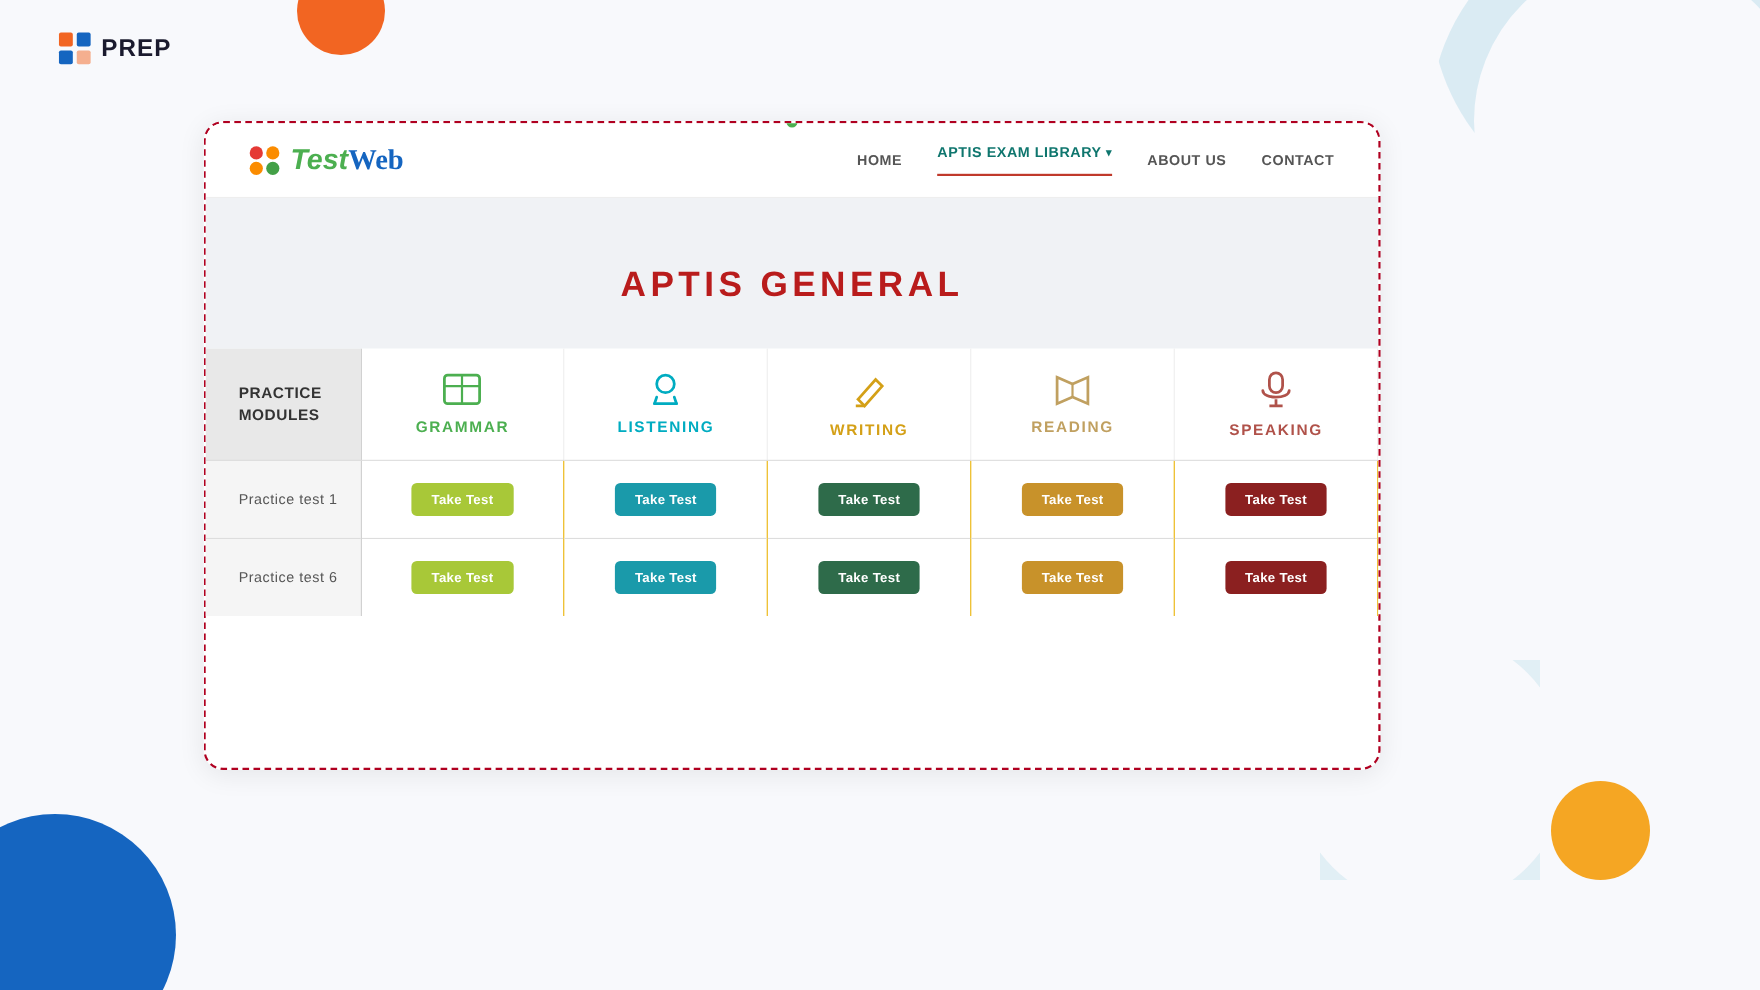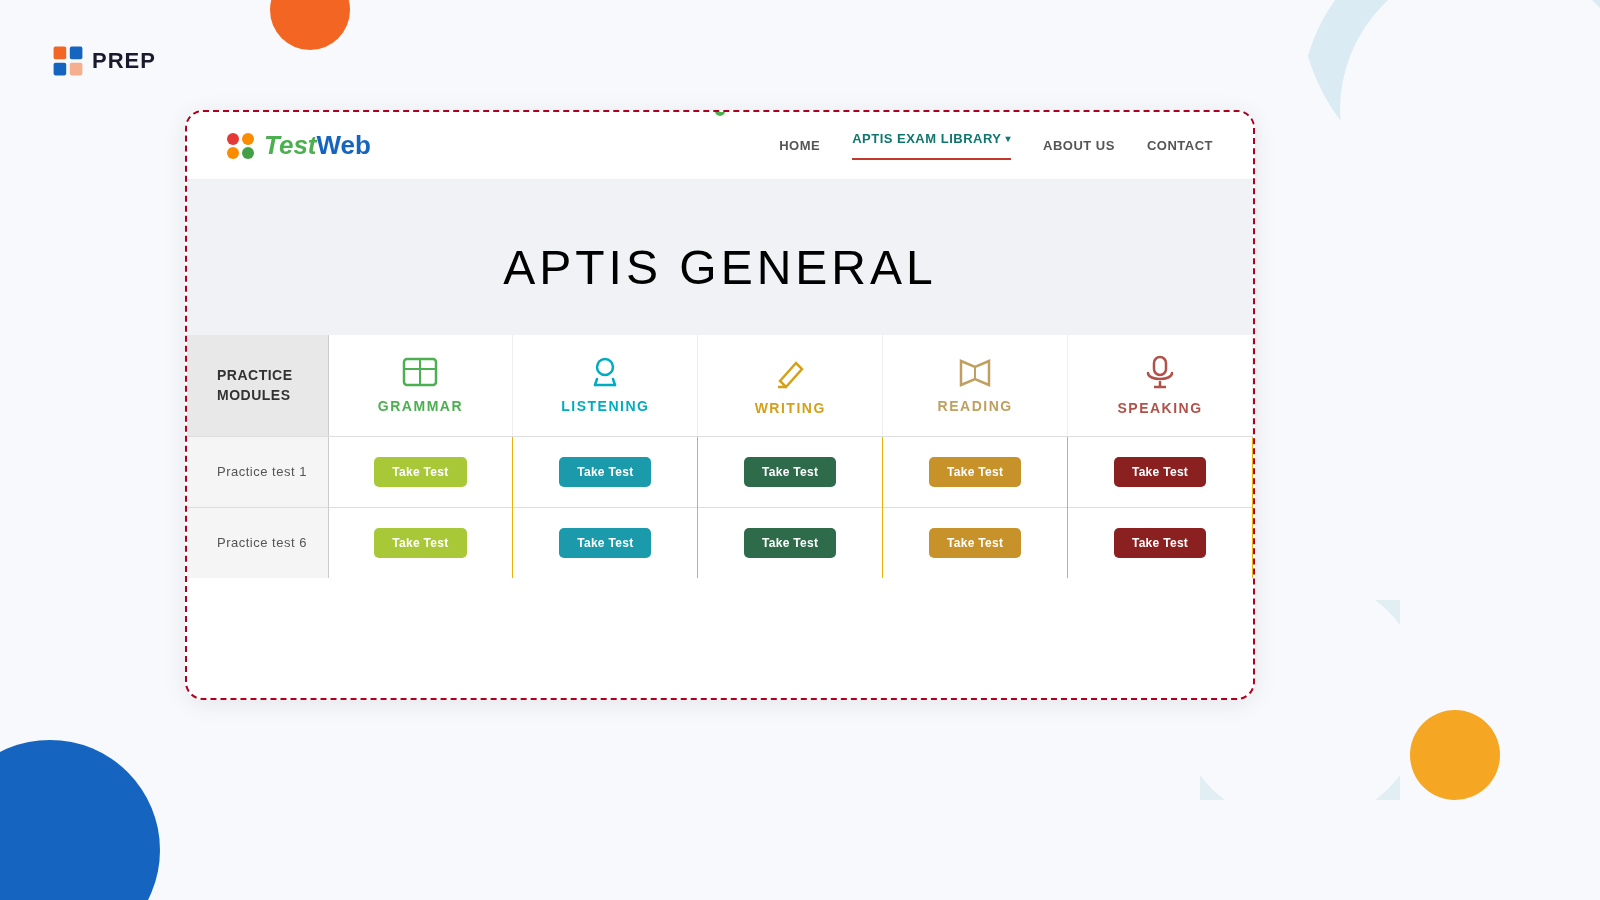--- a/index.html
+++ b/index.html
@@ -88,21 +88,21 @@
       right: -60px;
       width: 250px;
       height: 250px;
       border-radius: 50%;
       border: 35px solid rgba(173, 216, 230, 0.3);
     }
 
     
     .prep-logo {
       position: absolute;
-      top: 43px;
+      top: 26px;
       left: 50px;
       display: flex;
       align-items: center;
       gap: 6px;
       z-index: 10;
     }
 
     .prep-logo-icon {
       width: 36px;
       height: 36px;
@@ -166,20 +166,21 @@
     }
 
     .site-logo-name .aptis {
       color: #4caf50;
       font-style: italic;
     }
 
     .site-logo-name .web {
       color: #1565c0;
       font-weight: 800;
+      font-family: Liberation Serif, serif;
     }
 
     .nav-links {
       display: flex;
       align-items: center;
       gap: 32px;
     }
 
     .nav-link {
       font-size: 13px;
@@ -208,23 +209,23 @@
       padding: 40px 0 0 0;
     }
 
     .page-title-section {
       text-align: center;
       padding: 20px 0 40px 0;
       background: #f0f2f5;
     }
 
     .page-title {
-      font-size: 48px;
-      font-weight: 400;
-      color: #000000;
+      font-size: 32px;
+      font-weight: 700;
+      color: #b91c1c;
       letter-spacing: 4px;
       text-transform: uppercase;
     }
 
     
     .modules-table {
       width: 100%;
       border-collapse: collapse;
       background: #fff;
     }

